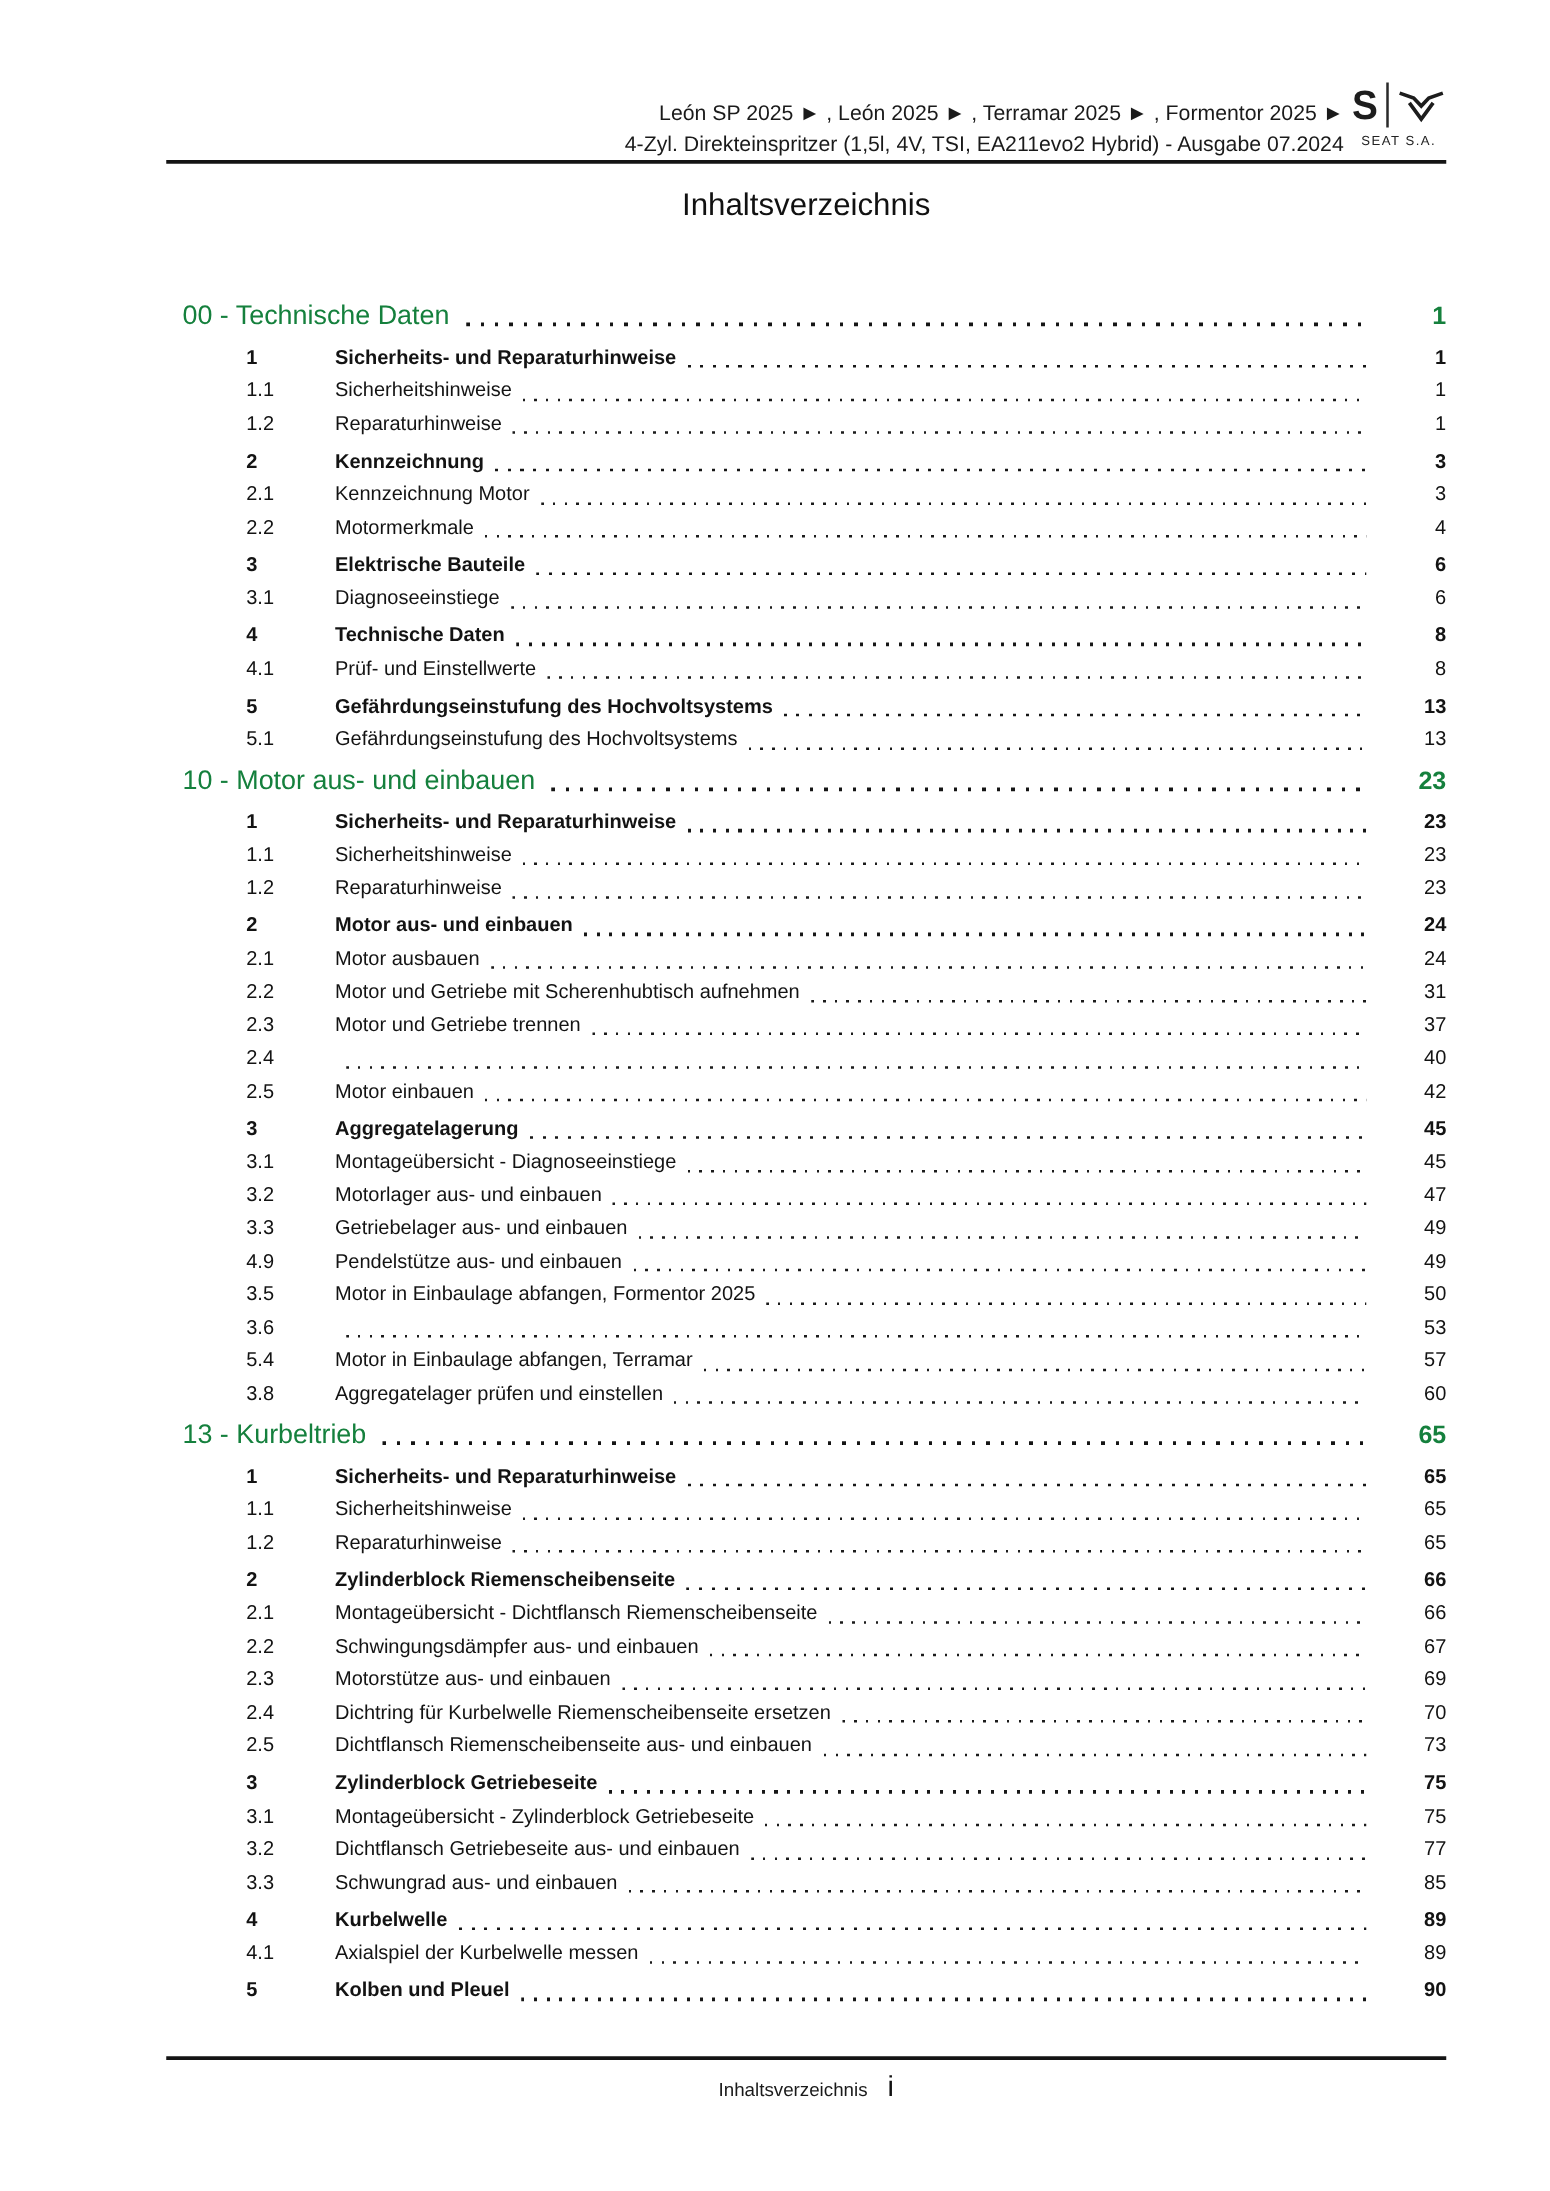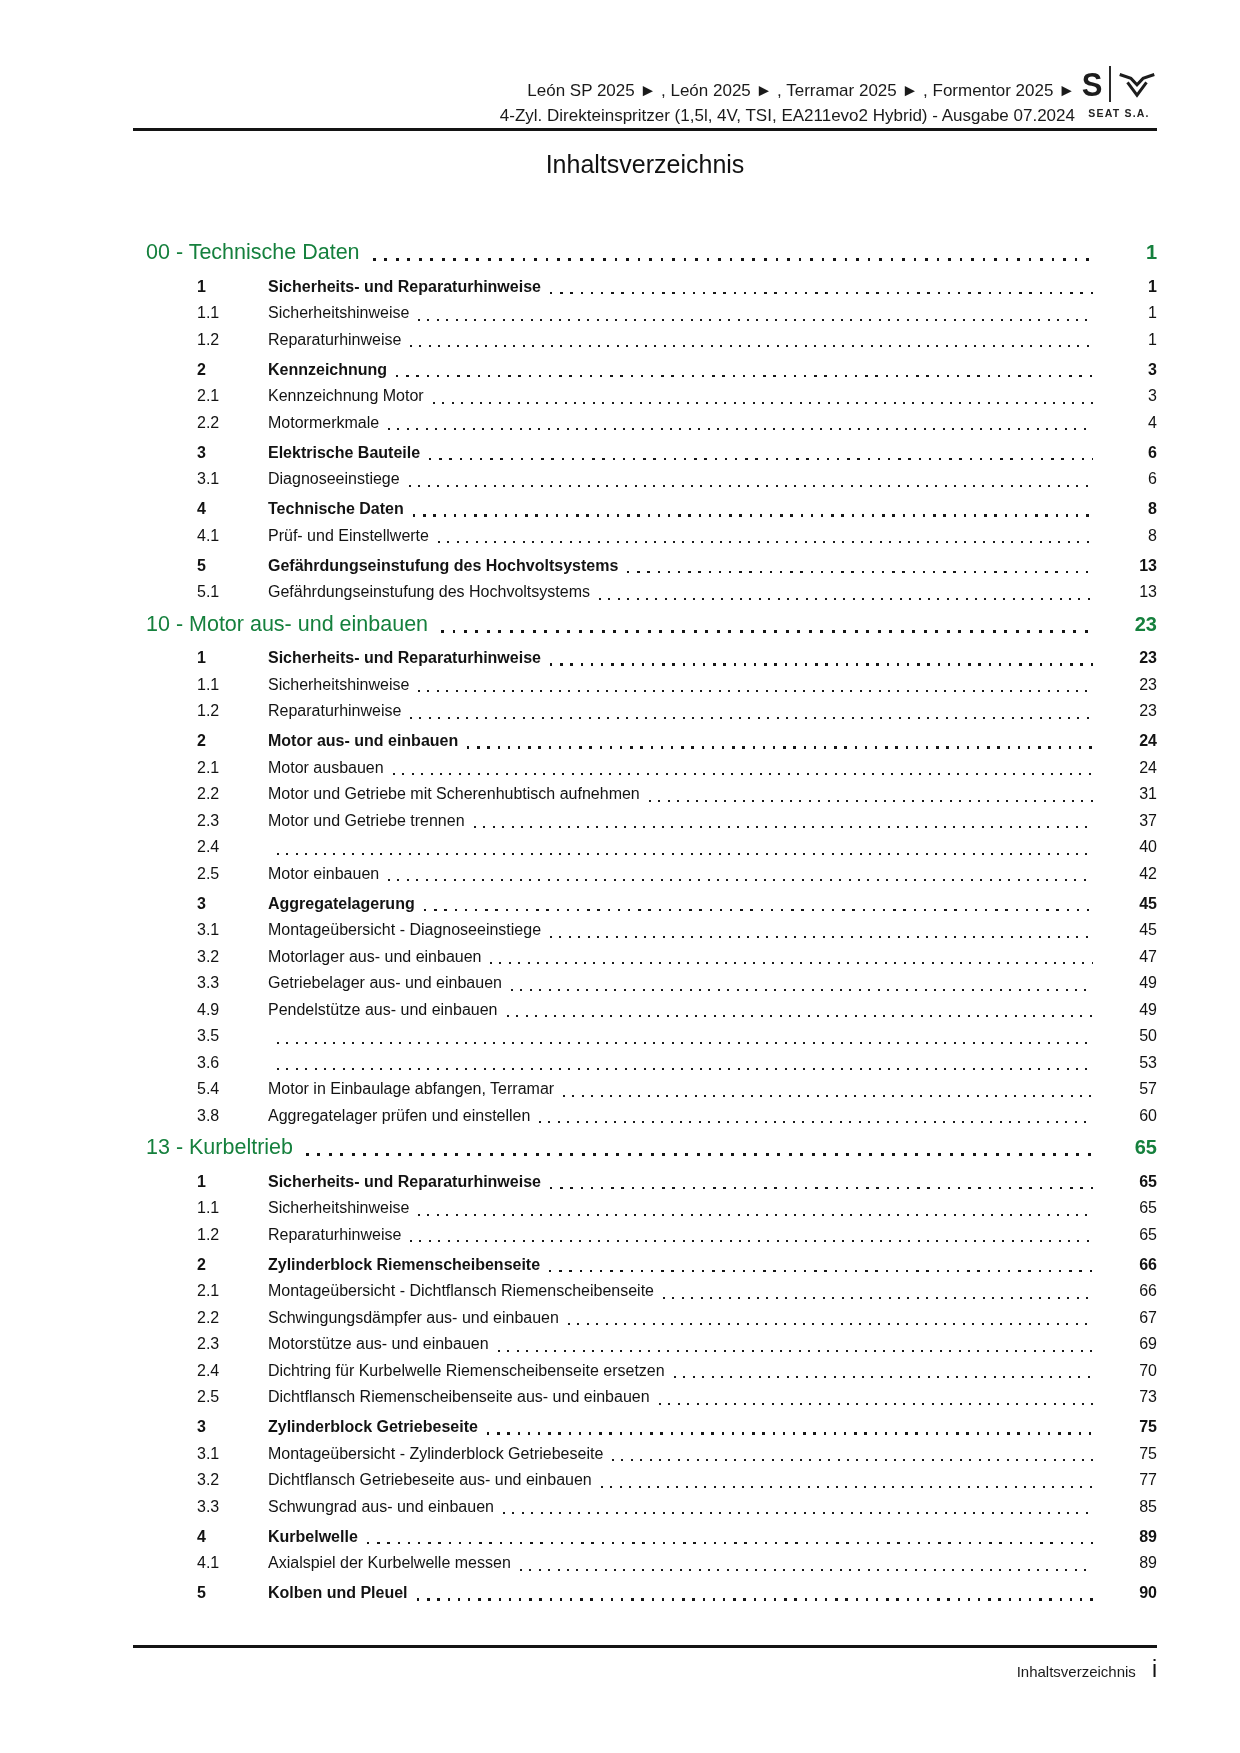--- a/index.html
+++ b/index.html
@@ -13,21 +13,21 @@
   
   .header-text{
     position:absolute;top:78px;right:165px;text-align:right;
     font-size:17px;line-height:25px;color:#1a1a1a;white-space:nowrap;
   }
   .brand{position:absolute;top:64px;right:78px;width:86px;text-align:center;}
   .brand .logos{display:flex;align-items:center;justify-content:center;gap:7px;height:40px;}
   .seat-s{font-size:31px;font-weight:900;line-height:1;color:#1d1d1d;transform:scaleY(1.05);}
   .logo-divider{width:2px;height:36px;background:#2a2a2a;}
   .cupra-svg{display:block;}
-  .company{margin-top:3px;font-size:10.5px;font-weight:700;letter-spacing:1.2px;color:#222;}
+  .company{margin-top:3px;font-size:10.5px;font-weight:400;letter-spacing:1.2px;color:#222;}
 
   .rule{position:absolute;left:133px;width:1024px;height:3px;background:#141414;}
   .rule.top{top:128px;}
   .rule.bottom{top:1645px;}
 
   
   h1.doc-title{
     position:absolute;top:150px;left:133px;width:1024px;margin:0;
     text-align:center;font-size:25px;font-weight:400;color:#111;
   }
@@ -60,21 +60,21 @@
     background:repeating-linear-gradient(to right,#1b1b1b 0 2px,transparent 2px 9.4px);
   }
   .entry-row.lvl1 .leader{
     height:2.4px;
     background:repeating-linear-gradient(to right,#161616 0 2.4px,transparent 2.4px 10.2px);
   }
   .entry-row .pg{flex:none;width:50px;text-align:right;}
 
   
   .footer-text{
-    position:absolute;top:1656px;left:133px;width:1024px;text-align:right;
+    position:absolute;top:1656px;left:133px;width:1024px;text-align:center;
     font-size:15px;color:#1a1a1a;
   }
   .footer-page{font-size:23px;margin-left:16px;color:#111;}
 </style>
 </head>
 <body>
 
 <div class="page">
 
   <div class="header-text">
@@ -265,20 +265,21 @@
             <span class="pg">49</span>
           </div>
           <div class="entry-row lvl2">
             <span class="num">4.9</span>
             <span class="etitle">Pendelstütze aus- und einbauen</span>
             <span class="leader"></span>
             <span class="pg">49</span>
           </div>
           <div class="entry-row lvl2">
             <span class="num">3.5</span>
+            <span class="etitle">Motor in Einbaulage abfangen, Formentor 2025</span>
             <span class="leader"></span>
             <span class="pg">50</span>
           </div>
           <div class="entry-row lvl2">
             <span class="num">3.6</span>
             <span class="leader"></span>
             <span class="pg">53</span>
           </div>
           <div class="entry-row lvl2">
             <span class="num">5.4</span>

